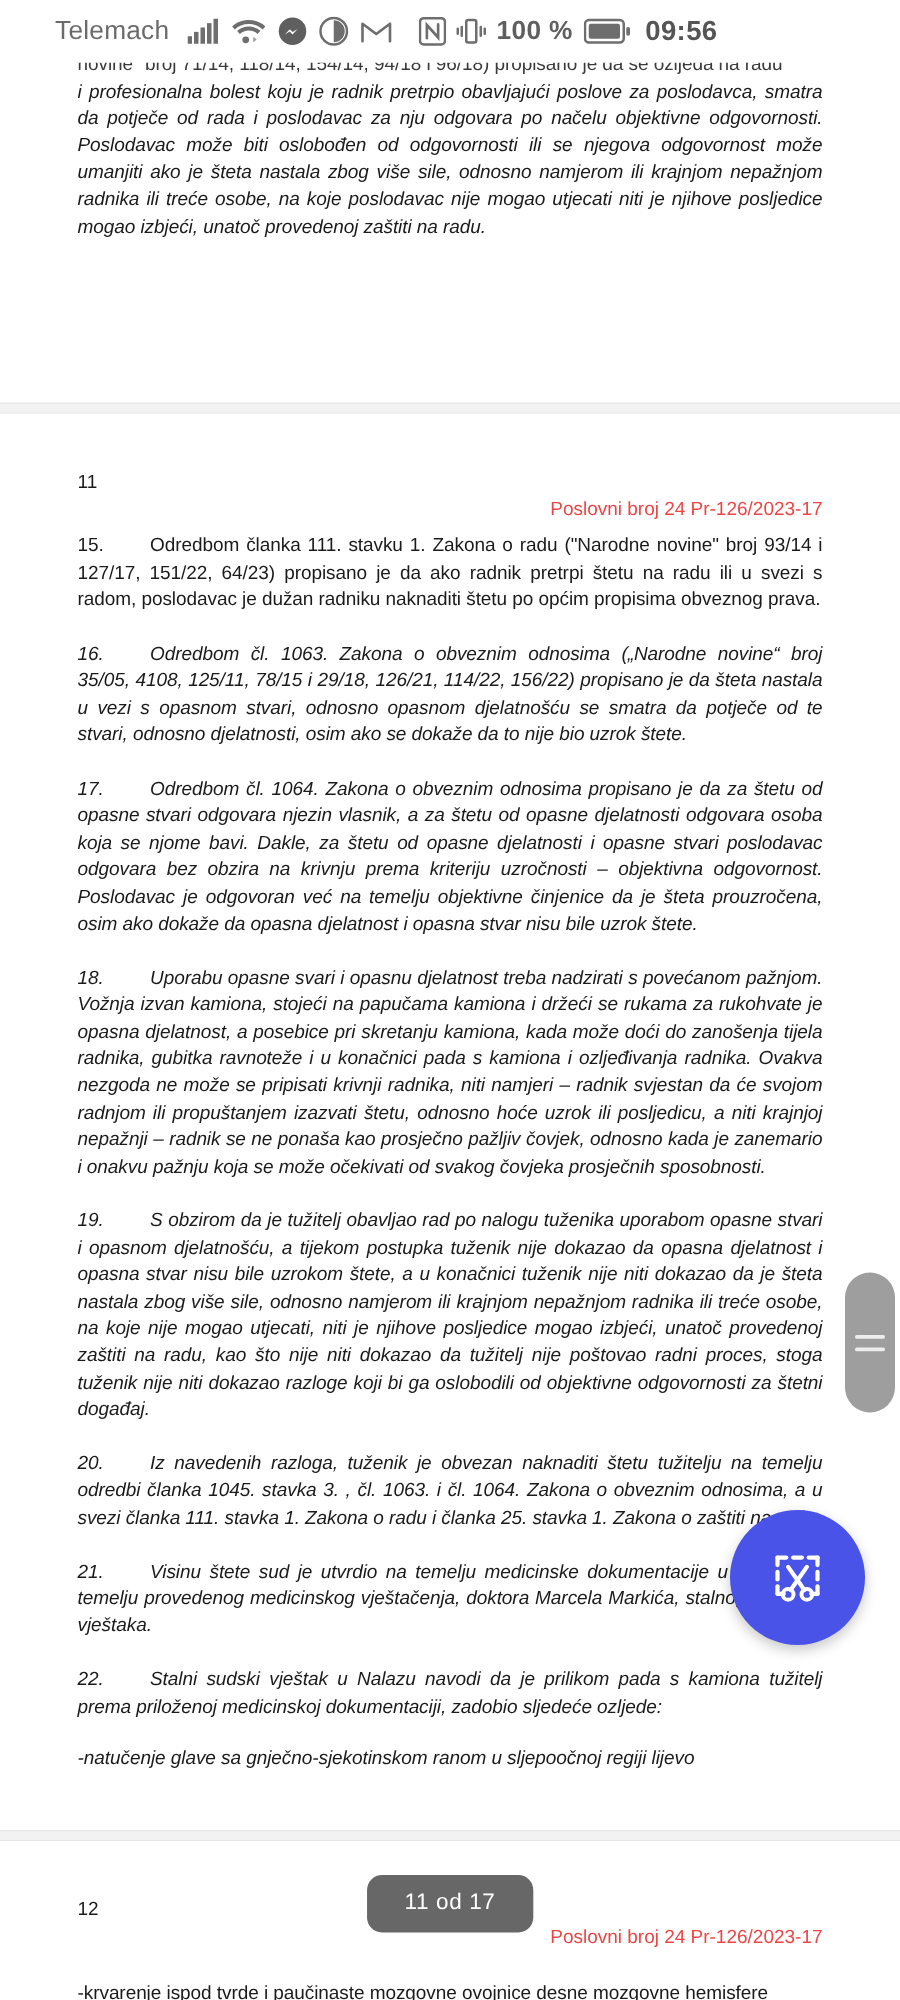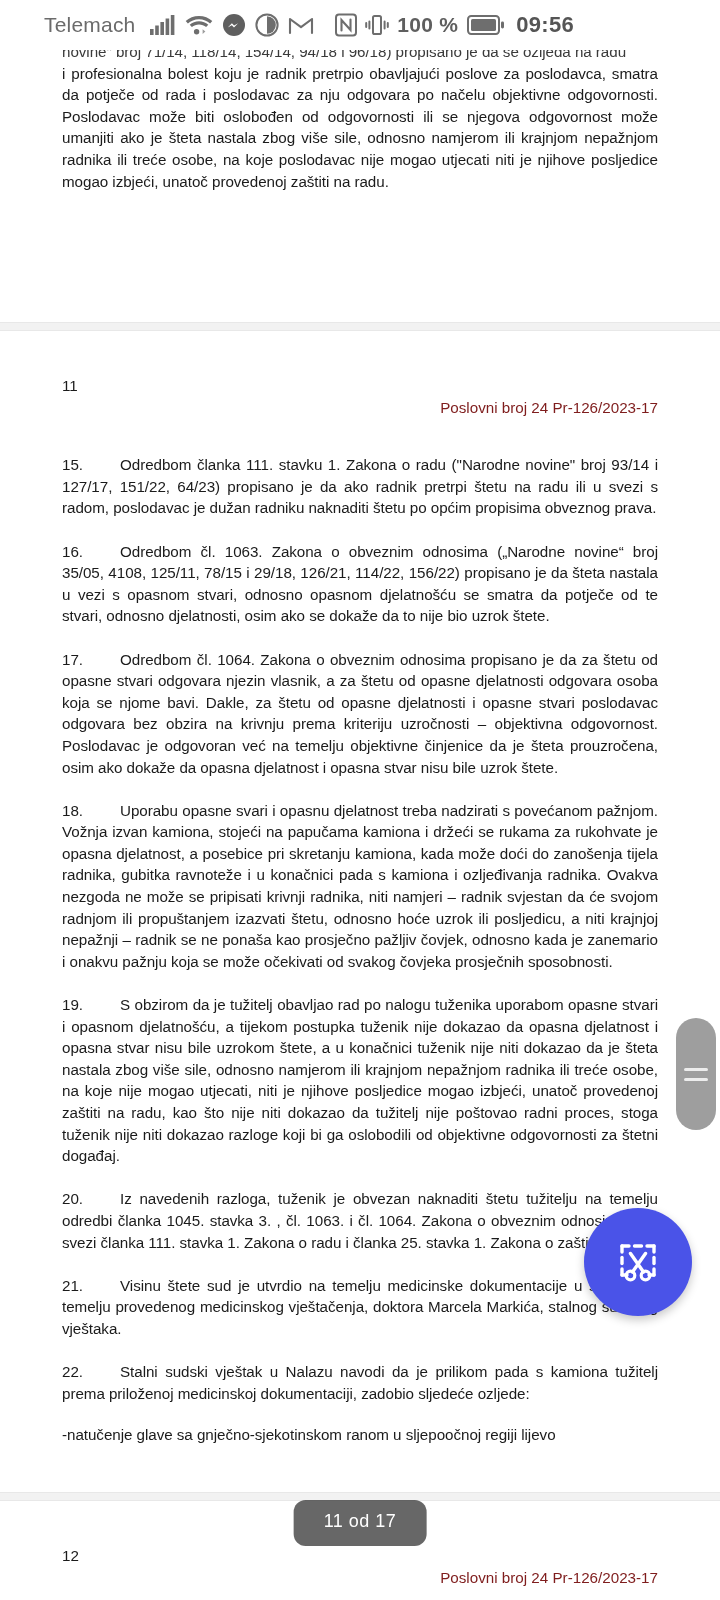--- a/index.html
+++ b/index.html
@@ -97,38 +97,39 @@
     font-size: 15.2px;
     line-height: 21.6px;
     color: #1b1b1b;
     text-align: justify;
     font-family: "Liberation Sans", sans-serif;
     margin: 0;
     letter-spacing: -0.05px;
   }
   .doc-text + .doc-text {
     margin-top: 21.6px;
+    font-style: italic;
   }
   .doc-text.tight + .doc-text.tight {
     margin-top: 0;
   }
   .num {
     display: inline-block;
     min-width: 58px;
   }
   .pagenum {
     text-align: left;
     font-size: 15.2px;
     color: #1b1b1b;
     line-height: 21.6px;
   }
   .pageref {
     text-align: right;
     font-size: 15.2px;
-    color: #7f1d1d;
+    color: #ef4444;
     line-height: 21.6px;
   }
 
   
   .scroll-thumb {
     position: absolute;
     right: 4px;
     top: 968px;
     width: 40px;
     height: 112px;
@@ -266,21 +267,21 @@
     <p class="doc-text" style="margin-top:-9px; color:#3a3a3a;">novine" broj 71/14, 118/14, 154/14, 94/18 i 96/18) propisano je  da se ozljeda na radu</p>
     <p class="doc-text" style="margin-top:0;">i profesionalna bolest koju je radnik pretrpio obavljajući poslove za poslodavca, smatra da potječe od rada i poslodavac za nju odgovara po načelu objektivne odgovornosti. Poslodavac može biti oslobođen od odgovornosti ili se njegova odgovornost može umanjiti ako je šteta nastala zbog više sile, odnosno namjerom ili krajnjom nepažnjom radnika ili treće osobe, na koje poslodavac nije mogao utjecati niti je njihove posljedice mogao izbjeći, unatoč provedenoj zaštiti na radu.</p>
   </div>
 
   <div class="page-gap" style="margin-top:50px;"></div>
 
   <div class="page" style="padding-top:44px;">
     <div class="pagenum">11</div>
     <div class="pageref">Poslovni broj 24 Pr-126/2023-17</div>
 
-    <p class="doc-text" style="margin-top:36px;">
+    <p class="doc-text" style="margin-top:8px;">
       <span class="num">15.</span><span>Odredbom članka 111. stavku 1. Zakona o radu ("Narodne novine" broj 93/14 i 127/17, 151/22, 64/23) propisano je da ako radnik pretrpi štetu na radu ili u svezi s radom, poslodavac je dužan radniku naknaditi štetu po općim propisima obveznog prava.</span>
     </p>
 
     <p class="doc-text">
       <span class="num">16.</span><span>Odredbom čl. 1063. Zakona o obveznim odnosima („Narodne novine“ broj 35/05, 4108, 125/11, 78/15 i 29/18, 126/21, 114/22, 156/22)  propisano je da  šteta nastala u vezi s opasnom stvari, odnosno opasnom djelatnošću se smatra   da potječe od te stvari, odnosno djelatnosti, osim ako se dokaže da to nije bio uzrok štete.</span>
     </p>
 
     <p class="doc-text">
       <span class="num">17.</span><span>Odredbom  čl. 1064. Zakona o obveznim odnosima propisano je da za štetu od opasne stvari odgovara njezin vlasnik, a za štetu od opasne djelatnosti odgovara osoba koja se njome bavi. Dakle, za štetu od opasne djelatnosti i opasne stvari poslodavac odgovara bez obzira na krivnju prema kriteriju uzročnosti – objektivna odgovornost. Poslodavac je odgovoran već na temelju objektivne činjenice da je šteta prouzročena, osim ako dokaže da opasna djelatnost i opasna stvar nisu bile uzrok štete.</span>
     </p>

